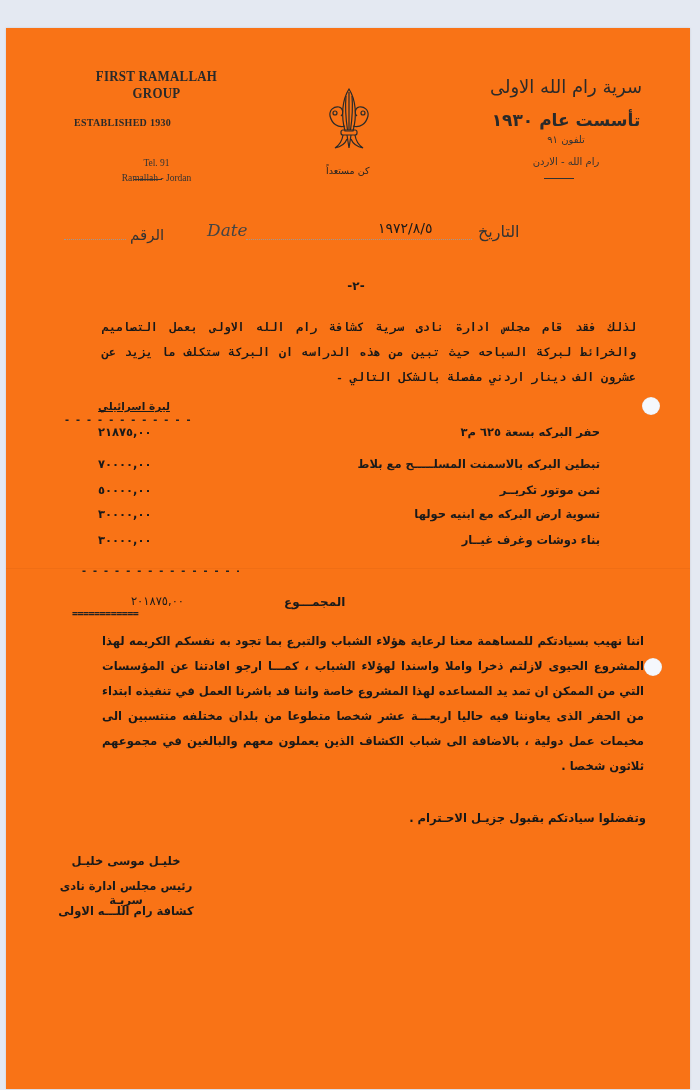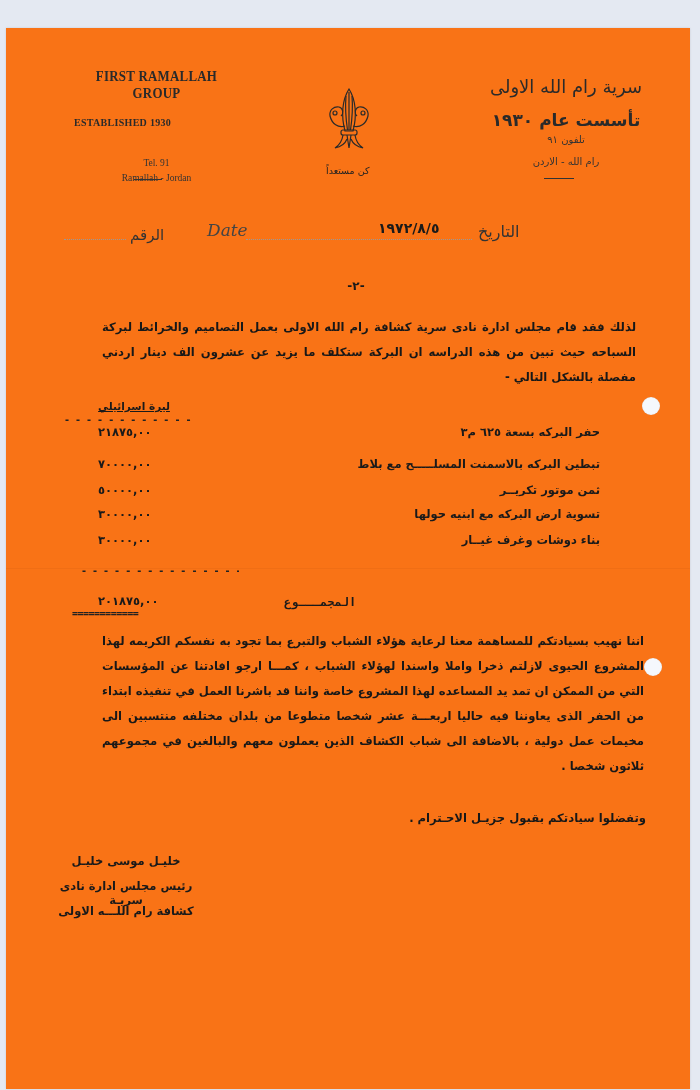--- a/index.html
+++ b/index.html
@@ -53,42 +53,42 @@
     .lh-right-tel { left: 480px; top: 106px; width: 160px; text-align: center; font-size: 10px; color: #333; }
     .lh-right-loc { left: 480px; top: 128px; width: 160px; text-align: center; font-size: 10px; color: #333; }
 
     
     .dotline { height: 0; border-bottom: 1px dotted #999; }
     .ref-label { left: 124px; top: 198px; font-size: 15px; color: #333; }
     .date-script {
       left: 201px; top: 192px; font-family: "DejaVu Serif", serif;
       font-style: italic; font-size: 17px; color: #444;
     }
-    .date-value { left: 372px; top: 192px; font-size: 14px; font-weight: bold; letter-spacing: 1px; color: #1a1a1a; direction: rtl; }
+    .date-value { left: 372px; top: 192px; font-size: 14px; font-weight: normal; letter-spacing: 1px; color: #1a1a1a; direction: rtl; }
     .date-label { left: 472px; top: 194px; font-size: 16px; color: #333; }
 
     .page-num { left: 330px; top: 251px; width: 40px; text-align: center; font-size: 12px; font-weight: bold; }
 
     
     .para {
       font-size: 11.6px; font-weight: bold; line-height: 25px;
       text-align: justify; text-align-last: right;
       color: #181818;
     }
-    .p1 { left: 96px; top: 287px; width: 534px; }
+    .p1 { left: 96px; top: 287px; width: 534px; font-family: Liberation Mono, monospace; }
 
     
     .cost-head { left: 64px; top: 372px; width: 128px; text-align: center; font-size: 10.5px; font-weight: bold; text-decoration: underline; }
     .dash-line { font-family: "DejaVu Sans Mono", monospace; font-size: 10px; font-weight: bold; letter-spacing: -0.5px; color: #222; white-space: nowrap; overflow: hidden; }
     .cost-row { position: absolute; left: 0; width: 684px; height: 24px; }
     .cost-item { position: absolute; right: 90px; width: 260px; font-size: 11.5px; font-weight: bold; text-align: right; direction: rtl; }
     .cost-amt { position: absolute; left: 92px; width: 86px; font-size: 11.5px; font-weight: bold; text-align: left; direction: rtl; }
 
-    .total-label { left: 278px; top: 567px; font-size: 12px; font-weight: bold; font-family: Liberation Mono, monospace; }
-    .total-amt { left: 92px; top: 566px; width: 86px; font-size: 11.5px; font-weight: bold; direction: rtl; text-align: left; }
+    .total-label { left: 278px; top: 567px; font-size: 12px; font-weight: bold; }
+    .total-amt { left: 92px; top: 566px; width: 86px; font-size: 11.5px; font-weight: normal; direction: rtl; text-align: right; }
 
     .p2 { left: 96px; top: 601px; width: 542px; }
     .p3 { left: 210px; top: 778px; width: 430px; }
 
     
     .sig { left: 40px; width: 160px; text-align: center; font-size: 11.5px; font-weight: bold; }
 
     
     .hole { width: 18px; height: 18px; border-radius: 50%; background: #f5f8fd; box-shadow: inset 0 0 1px rgba(0,0,0,0.15); }
     .fold { left: 0; top: 540px; width: 684px; height: 1px; background: rgba(0,0,0,0.035); }

